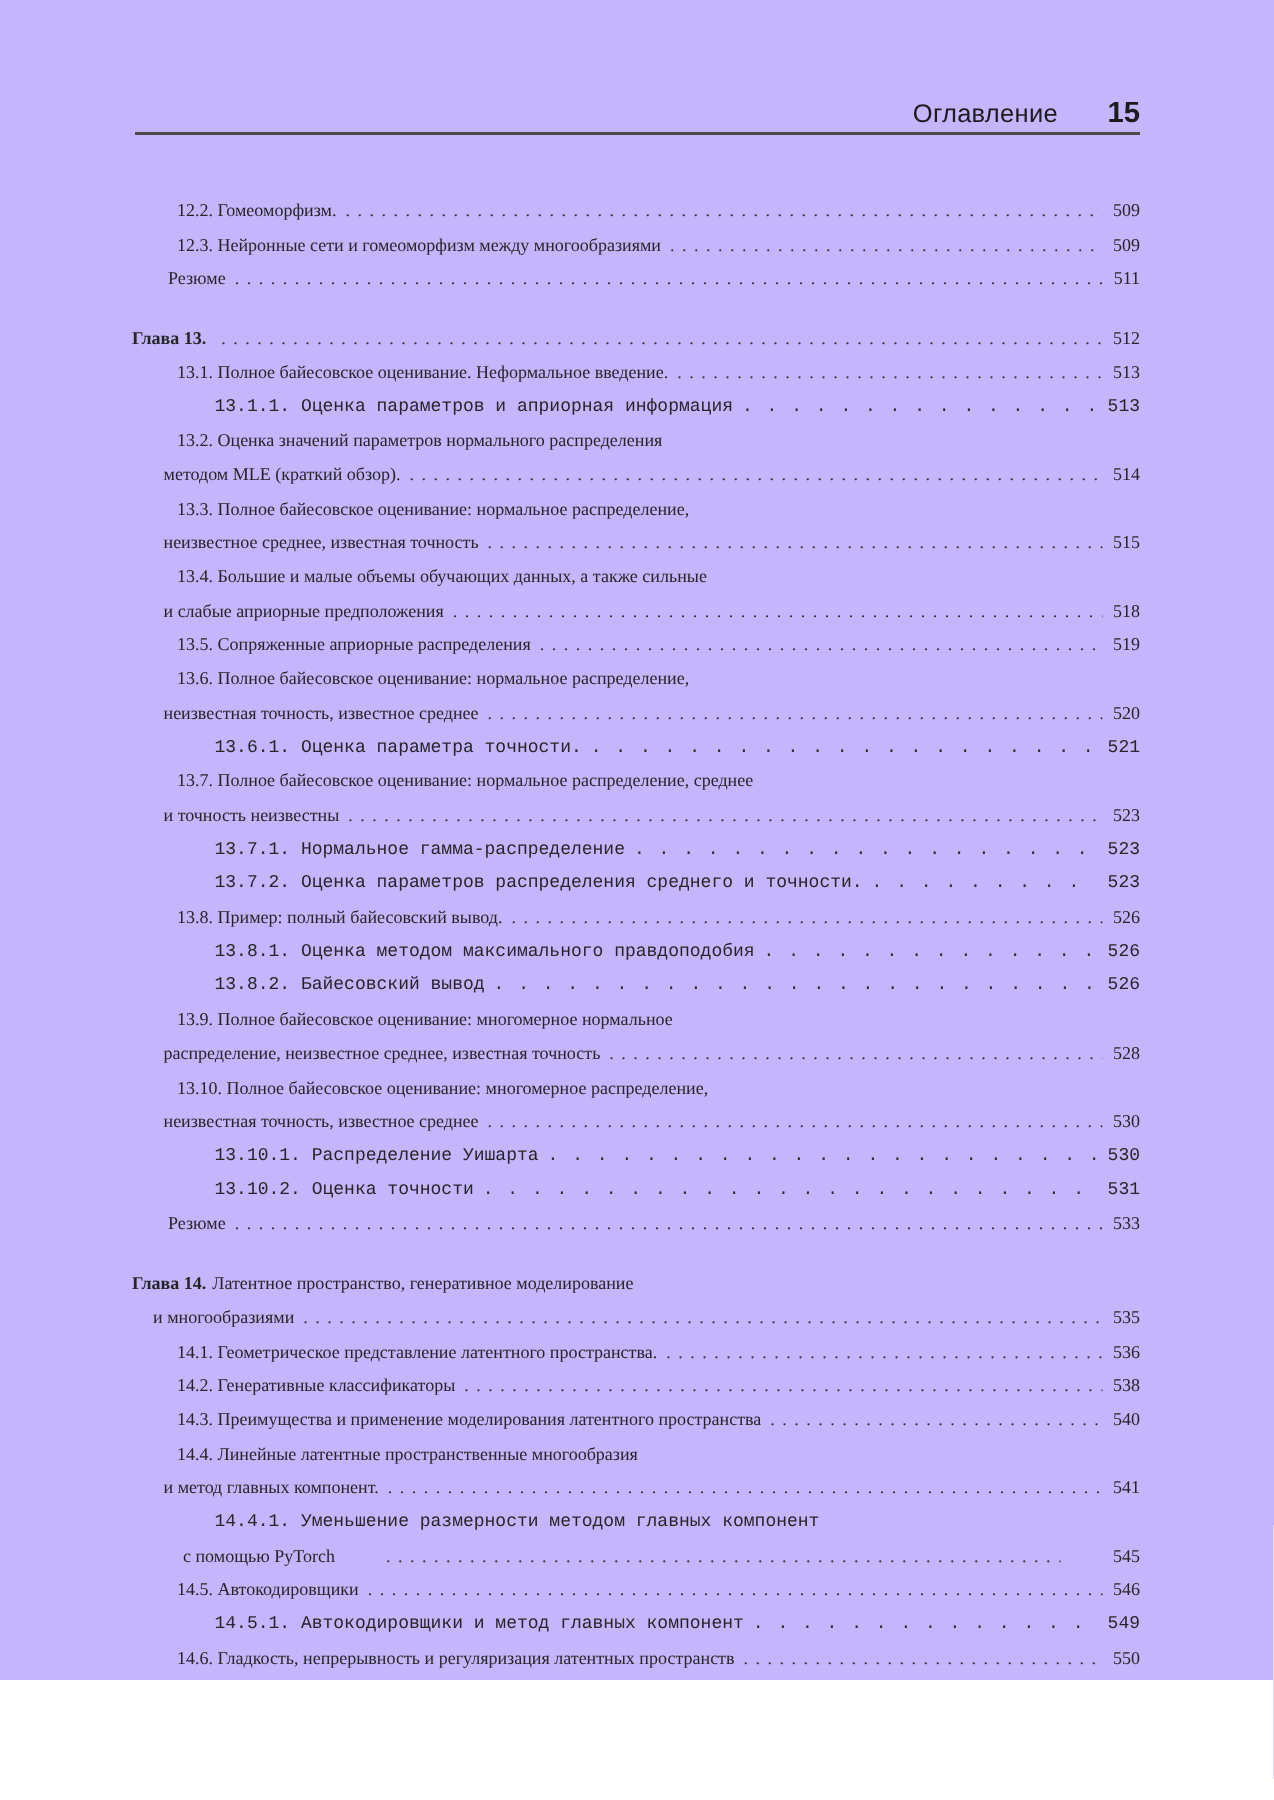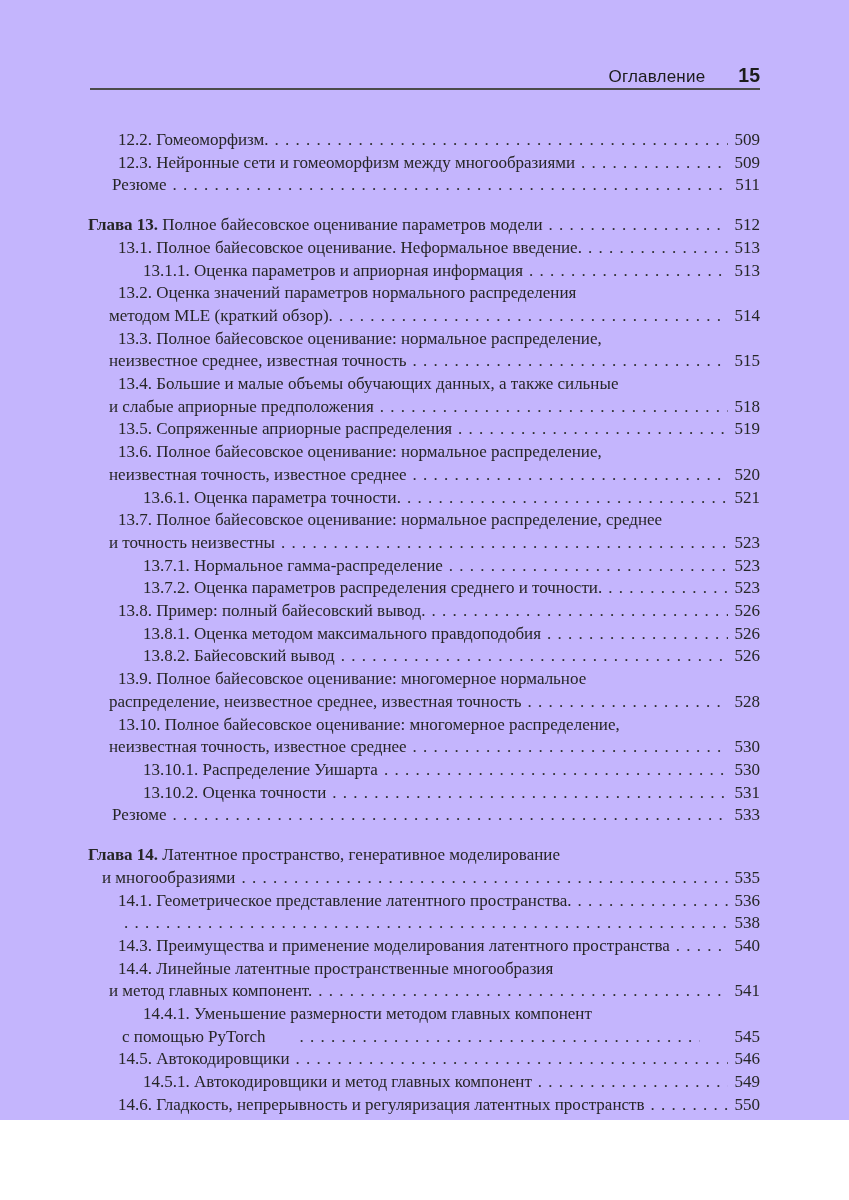--- a/index.html
+++ b/index.html
@@ -45,21 +45,21 @@
     background: #4b4b4b;
   }
 
   
   .toc {
     position: absolute;
     left: 88px;
     right: 89px;
     top: 129px;
     font-family: "Liberation Serif", "DejaVu Serif", serif;
-    font-size: 17px;
+    font-size: 12px;
     line-height: 22.7px;
     color: #262626;
   }
   .entry { margin: 0; }
   .entry.gap { margin-top: 17px; }
 
   .row {
     display: flex;
     align-items: baseline;
   }
@@ -87,21 +87,21 @@
   .row .pg {
     flex: 0 0 auto;
     text-align: right;
   }
 
   
   .entry.chapter .fl { padding-left: 0; }
   .entry.chapter .wl { padding-left: 14px; }
   .entry.s1 .fl      { padding-left: 30px; }
   .entry.s1 .wl      { padding-left: 21px; align-items: flex-end; }
-  .entry.s2 .fl      { padding-left: 55px; }
+  .entry.s2 .fl      { padding-left: 55px; font-family: Liberation Mono, monospace; }
   .entry.s2 .wl      { padding-left: 34px; gap: 28px; }
   .entry.summary .fl { padding-left: 24px; }
 </style>
 </head>
 <body>
 
 <div class="page">
 
   <div class="pagehead">
     <span class="head-title">Оглавление</span><span class="head-pgnum">15</span>
@@ -126,21 +126,20 @@
       <div class="entry summary">
         <div class="row fl">
           <span class="txt">Резюме</span>
           <span class="dots">. . . . . . . . . . . . . . . . . . . . . . . . . . . . . . . . . . . . . . . . . . . . . . . . . . . . . . . . . . . . . . . . . . . . . . . . . . . . . . . . . . . . . . . . . . . . . . . . . . . . . . . . . . . . . . . . . . . . . . . .</span>
           <span class="pg">511</span>
         </div>
       </div>
       <div class="entry chapter gap">
         <div class="row fl">
           <span class="bold-prefix">Глава 13.</span>
-          <span class="txt">Полное байесовское оценивание параметров модели</span>
           <span class="dots">. . . . . . . . . . . . . . . . . . . . . . . . . . . . . . . . . . . . . . . . . . . . . . . . . . . . . . . . . . . . . . . . . . . . . . . . . . . . . . . . . . . . . . . . . . . . . . . . . . . . . . . . . . . . . . . . . . . . . . . .</span>
           <span class="pg">512</span>
         </div>
       </div>
       <div class="entry s1">
         <div class="row fl">
           <span class="txt">13.1. Полное байесовское оценивание. Неформальное введение.</span>
           <span class="dots">. . . . . . . . . . . . . . . . . . . . . . . . . . . . . . . . . . . . . . . . . . . . . . . . . . . . . . . . . . . . . . . . . . . . . . . . . . . . . . . . . . . . . . . . . . . . . . . . . . . . . . . . . . . . . . . . . . . . . . . .</span>
           <span class="pg">513</span>
         </div>
@@ -305,20 +304,21 @@
       </div>
       <div class="entry s1">
         <div class="row fl">
           <span class="txt">14.1. Геометрическое представление латентного пространства.</span>
           <span class="dots">. . . . . . . . . . . . . . . . . . . . . . . . . . . . . . . . . . . . . . . . . . . . . . . . . . . . . . . . . . . . . . . . . . . . . . . . . . . . . . . . . . . . . . . . . . . . . . . . . . . . . . . . . . . . . . . . . . . . . . . .</span>
           <span class="pg">536</span>
         </div>
       </div>
       <div class="entry s1">
         <div class="row fl">
+          <span class="txt">14.2. Генеративные классификаторы</span>
           <span class="dots">. . . . . . . . . . . . . . . . . . . . . . . . . . . . . . . . . . . . . . . . . . . . . . . . . . . . . . . . . . . . . . . . . . . . . . . . . . . . . . . . . . . . . . . . . . . . . . . . . . . . . . . . . . . . . . . . . . . . . . . .</span>
           <span class="pg">538</span>
         </div>
       </div>
       <div class="entry s1">
         <div class="row fl">
           <span class="txt">14.3. Преимущества и применение моделирования латентного пространства</span>
           <span class="dots">. . . . . . . . . . . . . . . . . . . . . . . . . . . . . . . . . . . . . . . . . . . . . . . . . . . . . . . . . . . . . . . . . . . . . . . . . . . . . . . . . . . . . . . . . . . . . . . . . . . . . . . . . . . . . . . . . . . . . . . .</span>
           <span class="pg">540</span>
         </div>

